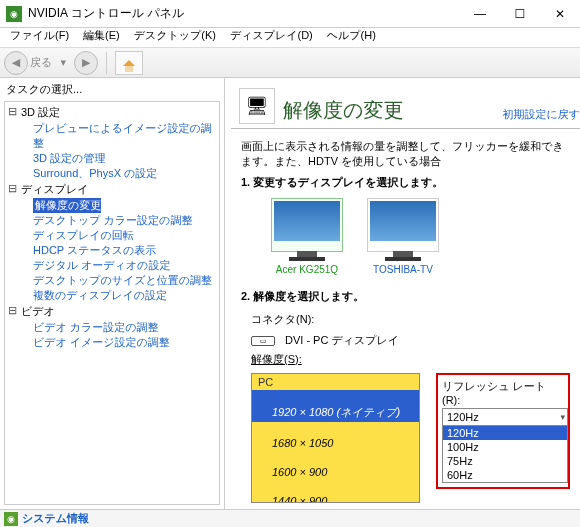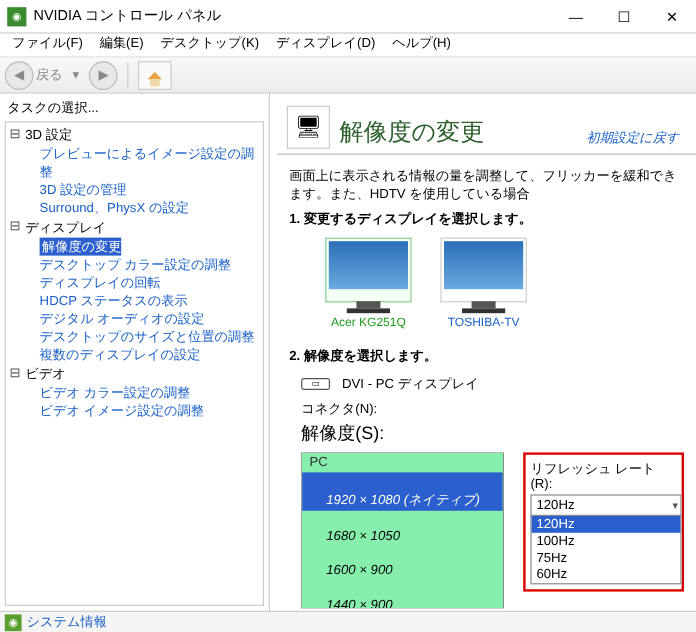--- a/index.html
+++ b/index.html
@@ -23,50 +23,50 @@
   .tree { flex:1; overflow:auto; border:1px solid #ccc; margin:0 4px 4px 4px; background:#fff; font-size:11px; padding:2px 0;}
   .tree-node { padding:1px 0 1px 16px; position:relative; }
   .tree-node .tw { position:absolute; left:3px; top:1px; width:10px; color:#555;}
   .tree-group { color:#000; }
   .tree-leaf { color:#1a60c8; padding-left:28px;}
   .tree-leaf.selected { background:#2b5fce; color:#fff; display:inline-block;}
   .main { flex:1; overflow:auto; padding: 6px 0 0 6px; }
   .page-head { display:flex; align-items:flex-end; border-bottom:1px solid #bbb; padding-bottom:4px; margin-right:0;}
   .page-icon { width:36px; height:36px; margin:4px 8px 0 8px; border:1px solid #ccc; background:#fff; display:flex;align-items:center;justify-content:center; font-size:18px;}
   .page-title { font-size:20px; color:#2b5f2b; font-weight:normal; flex:1;}
-  .restore { font-size:11px; color:#1a60c8; align-self:flex-end; margin-bottom:2px; margin-right:14px;font-style:italic;}
+  .restore { font-size:11px; color:#1a60c8; align-self:flex-end; margin-bottom:2px; margin-right:0;}
   .desc { font-size:11px; margin:10px 6px 3px 10px; color:#000;}
   .section-title { font-size:11px; font-weight:bold; margin:6px 0 8px 10px;}
   .monitors { display:flex; gap:24px; margin-left:40px; margin-bottom:14px;align-items:flex-end;}
   .monitor { display:flex; flex-direction:column; align-items:center; font-size:10px;}
   .monitor .frame { width:72px; height:54px; border:1px solid #8aca90; padding:2px; background:#f2fff2;}
   .monitor .screen { width:100%; height:40px; background:linear-gradient(#2b6fb8,#6aa9e0);}
   .monitor .stand { width:20px; height:6px; background:#555; margin-top:-1px;}
   .monitor .base { width:36px; height:4px; background:#333;}
   .monitor .label { color:#1a9a1a; margin-top:3px; text-align:center;}
   .monitor.unsel .frame { border:1px solid #ccc; background:#fff;}
   .monitor.unsel .label { color:#1a60c8;}
   .connrow { display:flex; align-items:center; gap:10px; margin-left:20px; margin-top:6px; font-size:11px;}
   .conn-icon { width:24px; height:10px; border:1px solid #555; border-radius:2px; display:flex;align-items:center;justify-content:center; font-size:7px;}
   .res-area { display:flex; gap:16px; margin:6px 10px 0 20px; align-items:flex-start;}
-  .reslabel { font-size:15px; margin:4px 0 4px 20px;}
-  .listbox { width:186px; height:130px; border:1px solid #888; background:#86efac; overflow:auto; font-size:11px;}
+  .reslabel { font-size:11px; margin:4px 0 4px 20px;text-decoration:underline;}
+  .listbox { width:186px; height:130px; border:1px solid #888; background:#fde047; overflow:auto; font-size:11px;}
   .listbox .grp { padding:2px 6px; color:#333;}
   .listbox .item { padding:15px 6px 2px 20px;font-style:italic; }
   .listbox .item.selected { background:#2b5fce; color:#fff;}
   .refresh-box { border:2px solid #d00; padding:4px; width:134px;}
   .refresh-label { font-size:11px; margin-bottom:2px; }
   .combo { width:126px; height:18px; border:1px solid #888; background:#fff; display:flex; align-items:center; font-size:11px; padding:0 4px; position:relative;}
   .combo::after { content:"▾"; position:absolute; right:2px; font-size:9px; color:#555;}
   .dropdown { width:126px; border:1px solid #888; background:#fff; font-size:11px; margin-top:-1px;}
   .dropdown .opt { padding:1px 4px;}
   .dropdown .opt.sel { background:#2b5fce; color:#fff;}
   .statusbar { height:18px; border-top:1px solid #ccc; display:flex; align-items:center; padding:0 4px; background:#f5f5f5;}
   .statusbar .sicon { width:14px; height:14px; background:#5aa02e; margin-right:4px; display:flex;align-items:center;justify-content:center;color:#fff;font-size:9px;}
-  .statusbar .slink { color:#1a60c8; font-size:11px;}
+  .statusbar .slink { color:#1a60c8; font-size:11px;font-weight:bold;}
   .house { width:0;height:0;border-left:6px solid transparent;border-right:6px solid transparent;border-bottom:6px solid #e8a23c; position:relative;}
   .house::after{content:"";position:absolute;left:-4px;top:6px;width:8px;height:6px;background:#f0d9a8;}
 </style>
 </head>
 <body>
 
 <div class="titlebar">
   <div class="icon">◉</div>
   <div class="title">NVIDIA コントロール パネル</div>
   <div class="winbtns">
@@ -140,25 +140,25 @@
             <div class="screen"></div>
           </div>
         <div class="stand"></div>
           <div class="base"></div>
         <div class="label">TOSHIBA-TV</div>
       </div>
     </div>
 
     <div class="section-title">2. 解像度を選択します。</div>
     <div class="connrow">
+      <span>コネクタ(N):</span>
+    </div>
+    <div class="connrow">
       <span class="conn-icon">▭</span>
       <span>DVI - PC ディスプレイ</span>
-    </div>
-    <div class="connrow">
-      <span>コネクタ(N):</span>
     </div>
     <div class="reslabel">解像度(S):</div>
     <div class="res-area">
       <div class="listbox">
         <div class="grp">PC</div>
         <div class="item selected">1920 × 1080 (ネイティブ)</div>
         <div class="item">1680 × 1050</div>
         <div class="item">1600 × 900</div>
         <div class="item">1440 × 900</div>
         <div class="item">1366 × 768</div>

